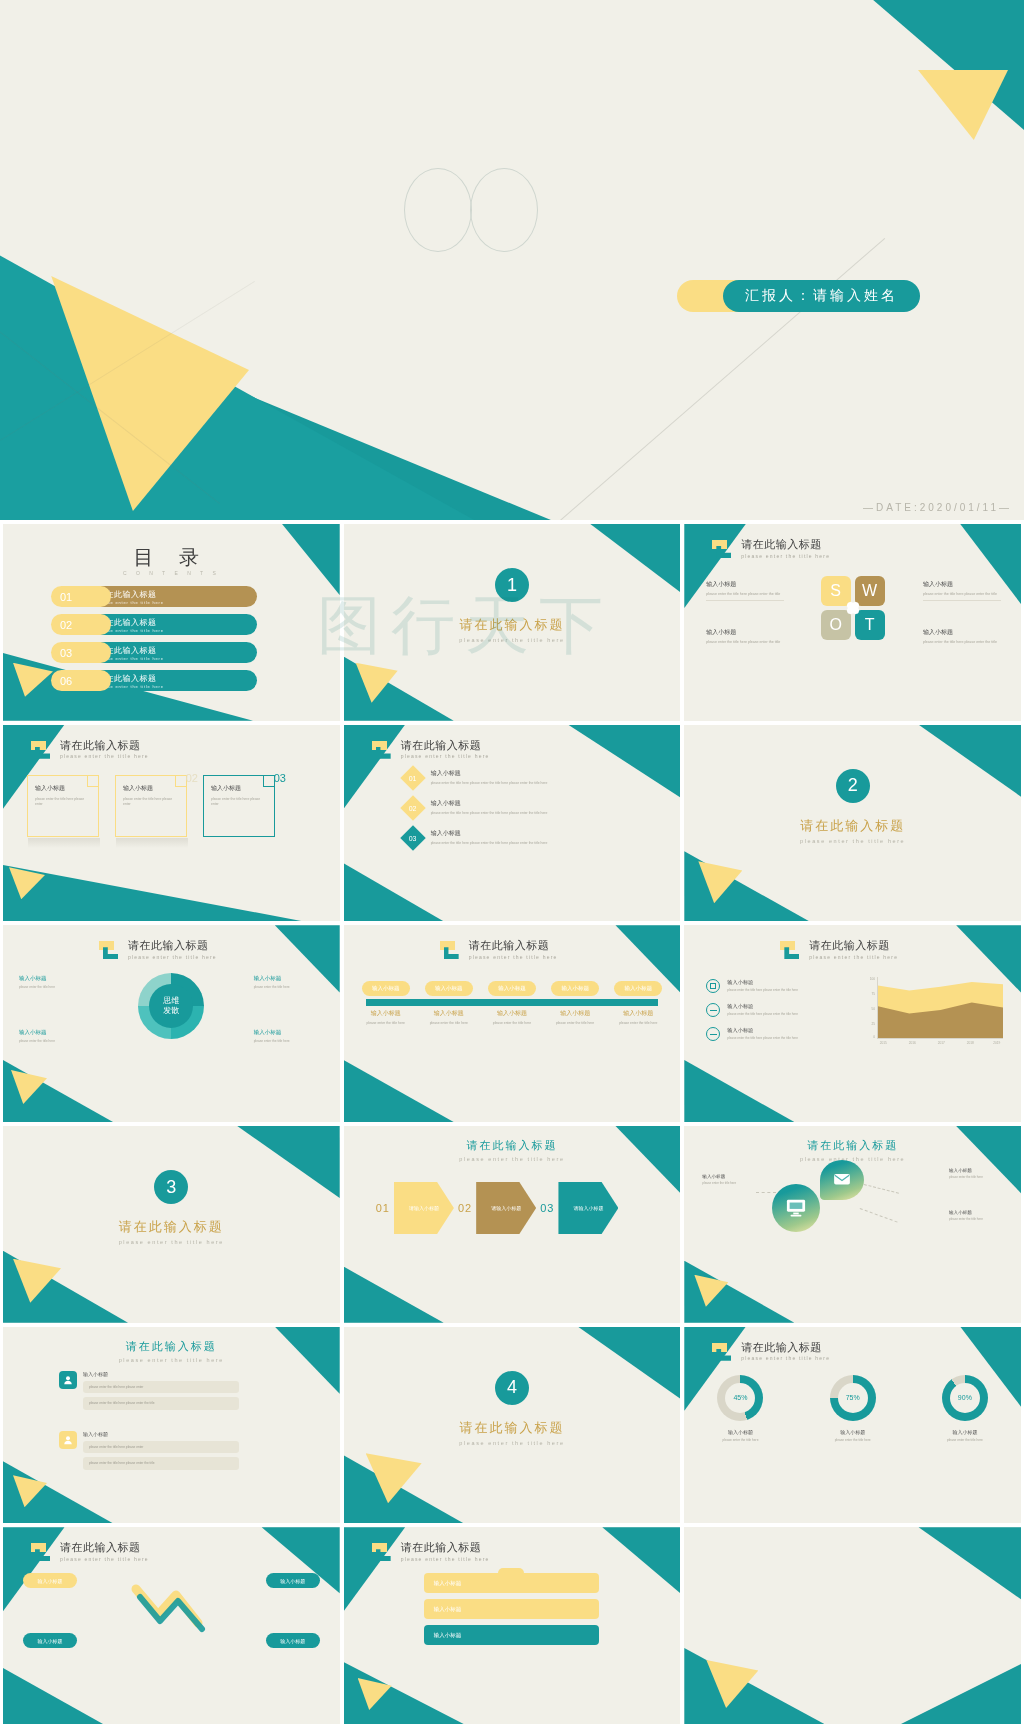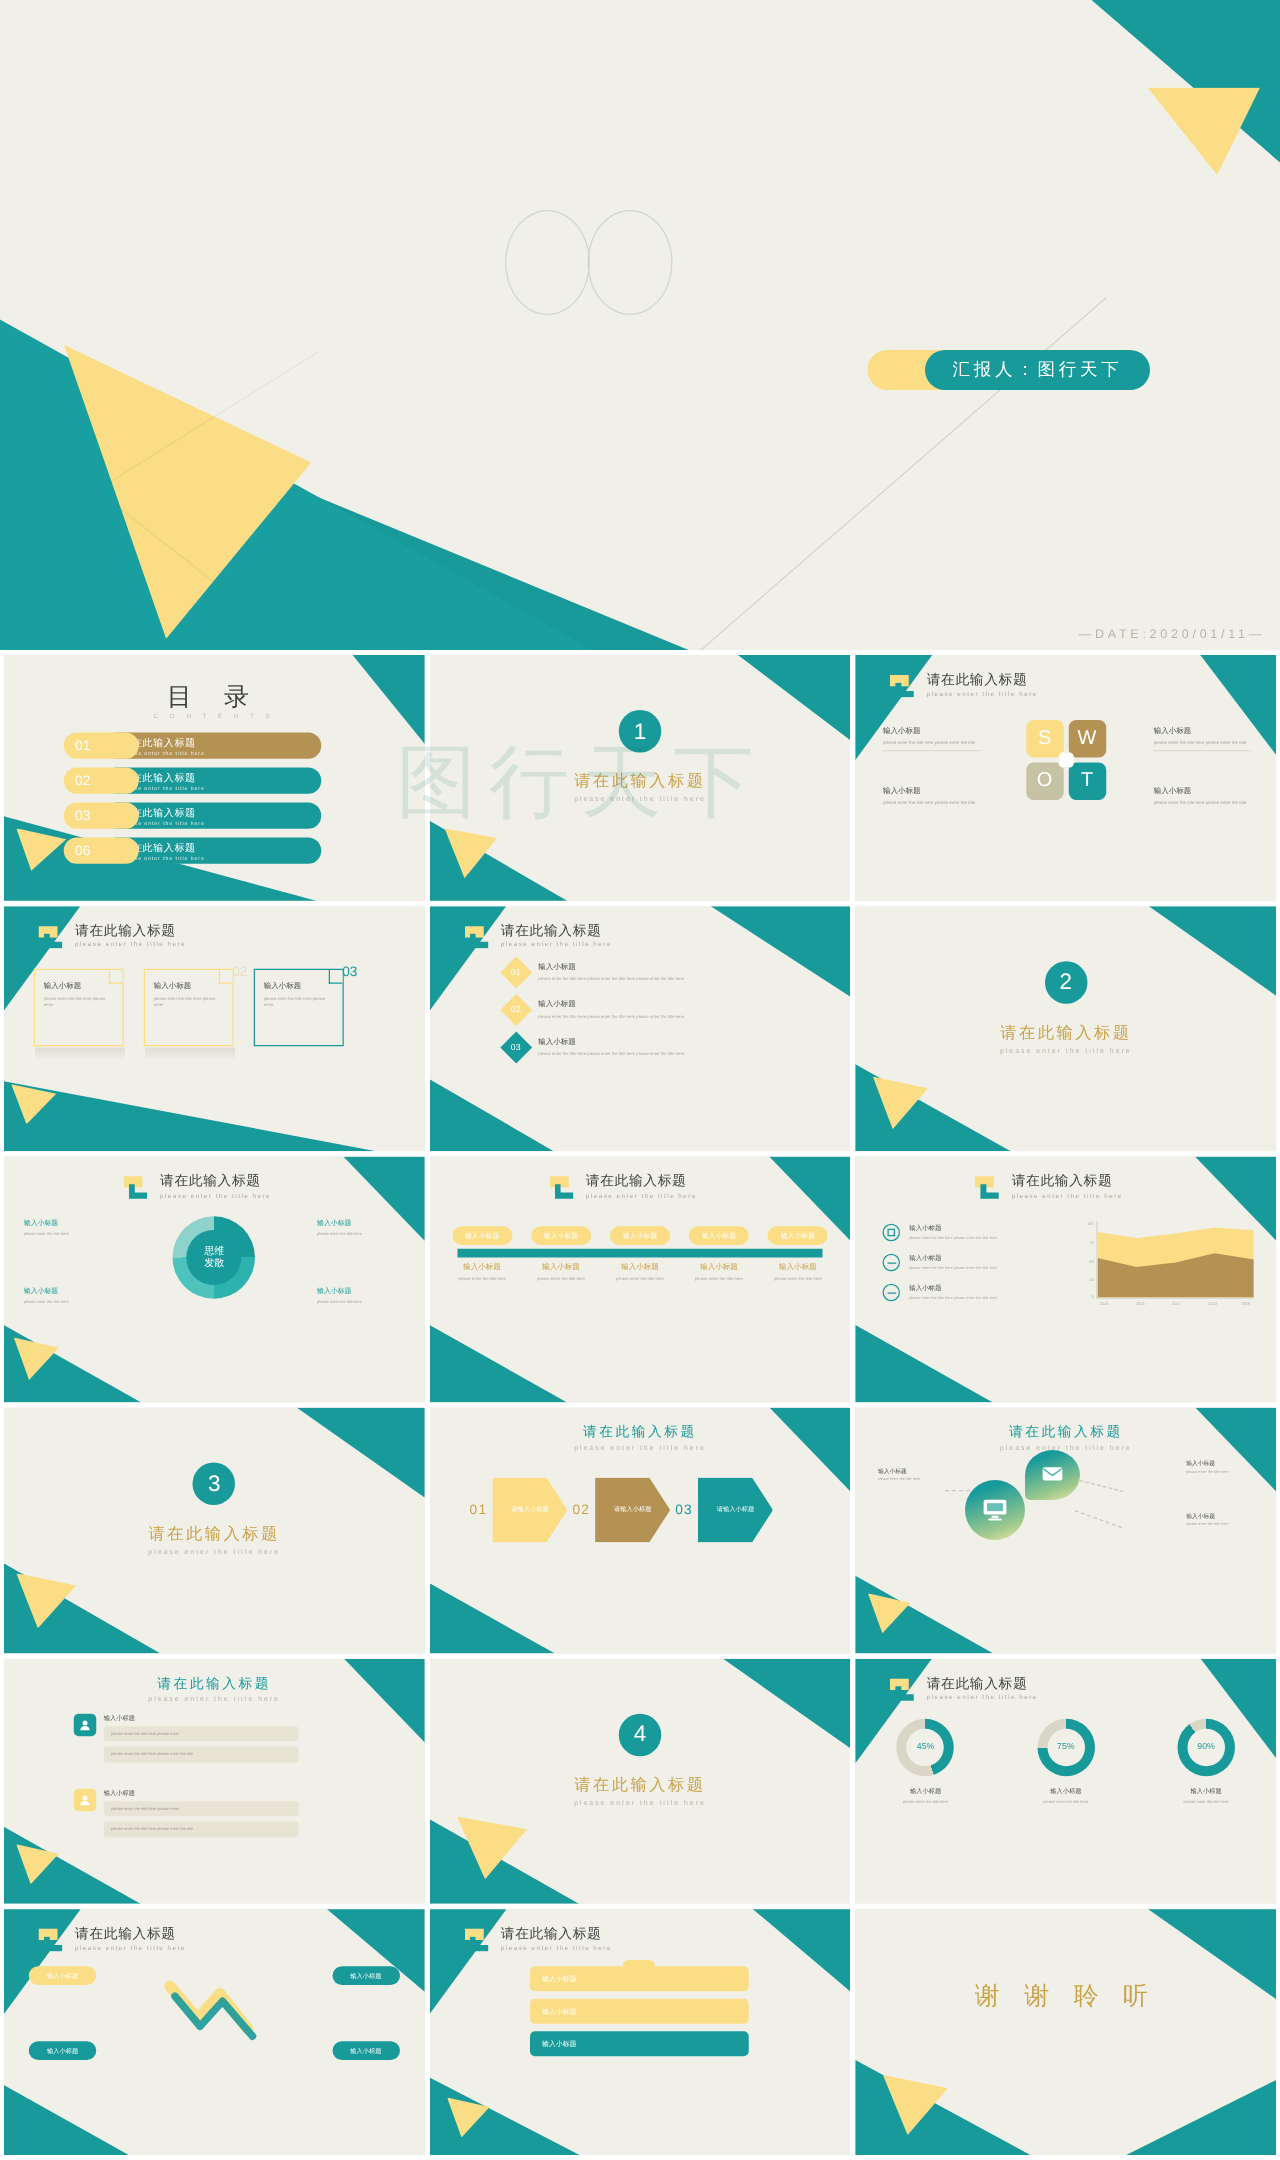--- a/index.html
+++ b/index.html
@@ -308,21 +308,21 @@
     <div class="cv-hairline cv-hl3"></div>
 
     <div class="ring-wrap">
       <div class="ring r1"></div>
       <div class="ring r2"></div>
     </div>
 
 
     <div class="presenter">
       <div class="pill-y"></div>
-      <div class="pill-t">汇报人：图行天下</div>
+      <div class="pill-t">汇报人：请输入姓名</div>
     </div>
 
     <div class="cover-date">—DATE:2020/01/11—</div>
   </div>
 
   <div class="grid">
 
     <div class="slide">
       <div class="d-tr-teal2"></div>
       <div class="d-bl-teal-wide"></div>
@@ -871,19 +871,18 @@
         <div class="fold-row y">输入小标题</div>
         <div class="fold-row t">输入小标题</div>
       </div>
     </div>
 
     <div class="slide">
       <div class="d-tr-teal2" style="width:160px;height:120px;clip-path:polygon(36% 0,100% 0,100% 60%)"></div>
       <div style="position:absolute;left:0;bottom:0;width:140px;height:76px;background:#189a9b;clip-path:polygon(0 0,100% 100%,0 100%)"></div>
       <div style="position:absolute;left:22px;bottom:16px;width:52px;height:48px;background:#fadd84;clip-path:polygon(0 0,100% 22%,38% 100%)"></div>
       <div style="position:absolute;right:0;bottom:0;width:120px;height:60px;background:#189a9b;clip-path:polygon(100% 0,100% 100%,0 100%)"></div>
-      <div class="thanks">谢 谢 聆 听</div>
     </div>
 
   </div>
 
   <div class="watermark">图行天下</div>
 </div>
 
 </body></html>

